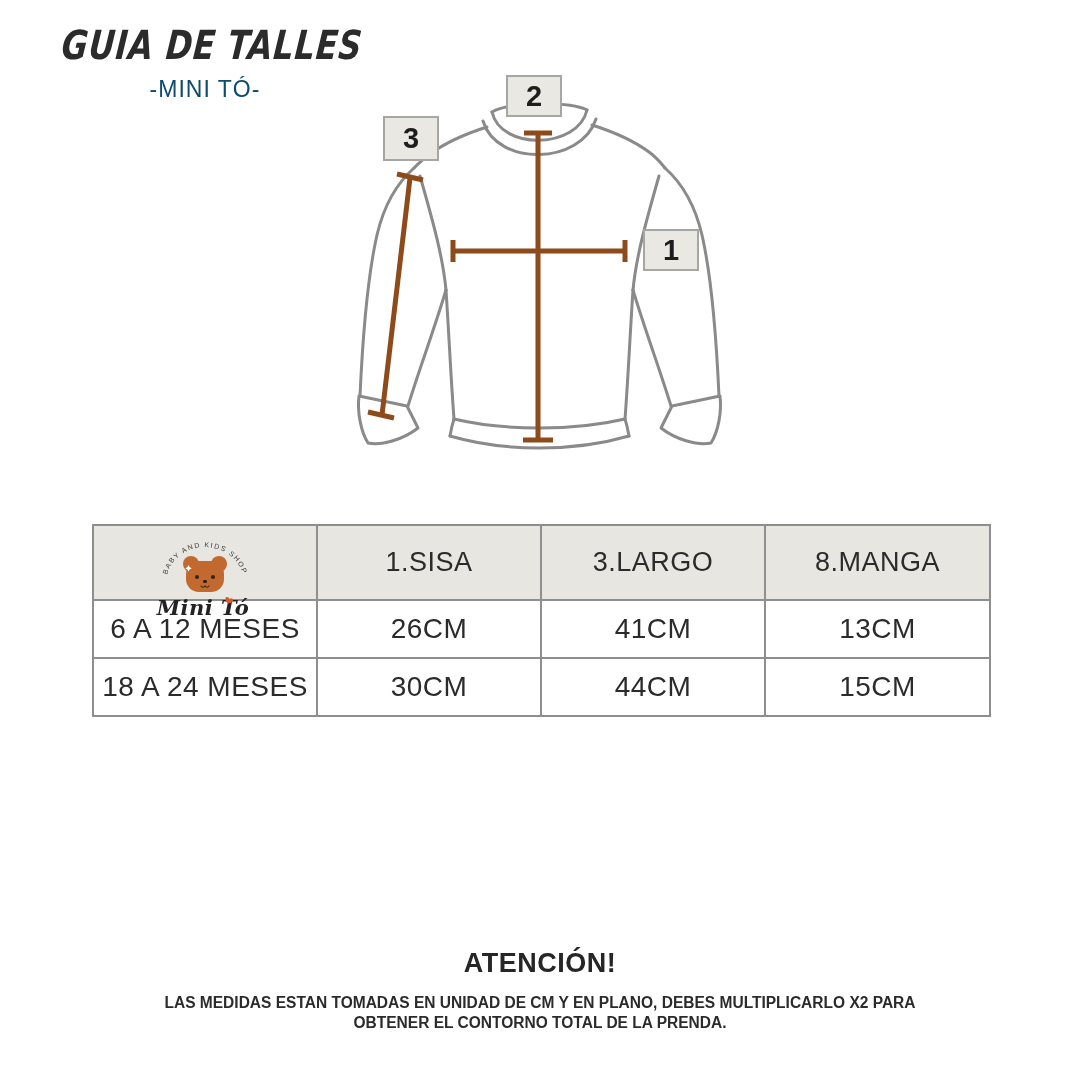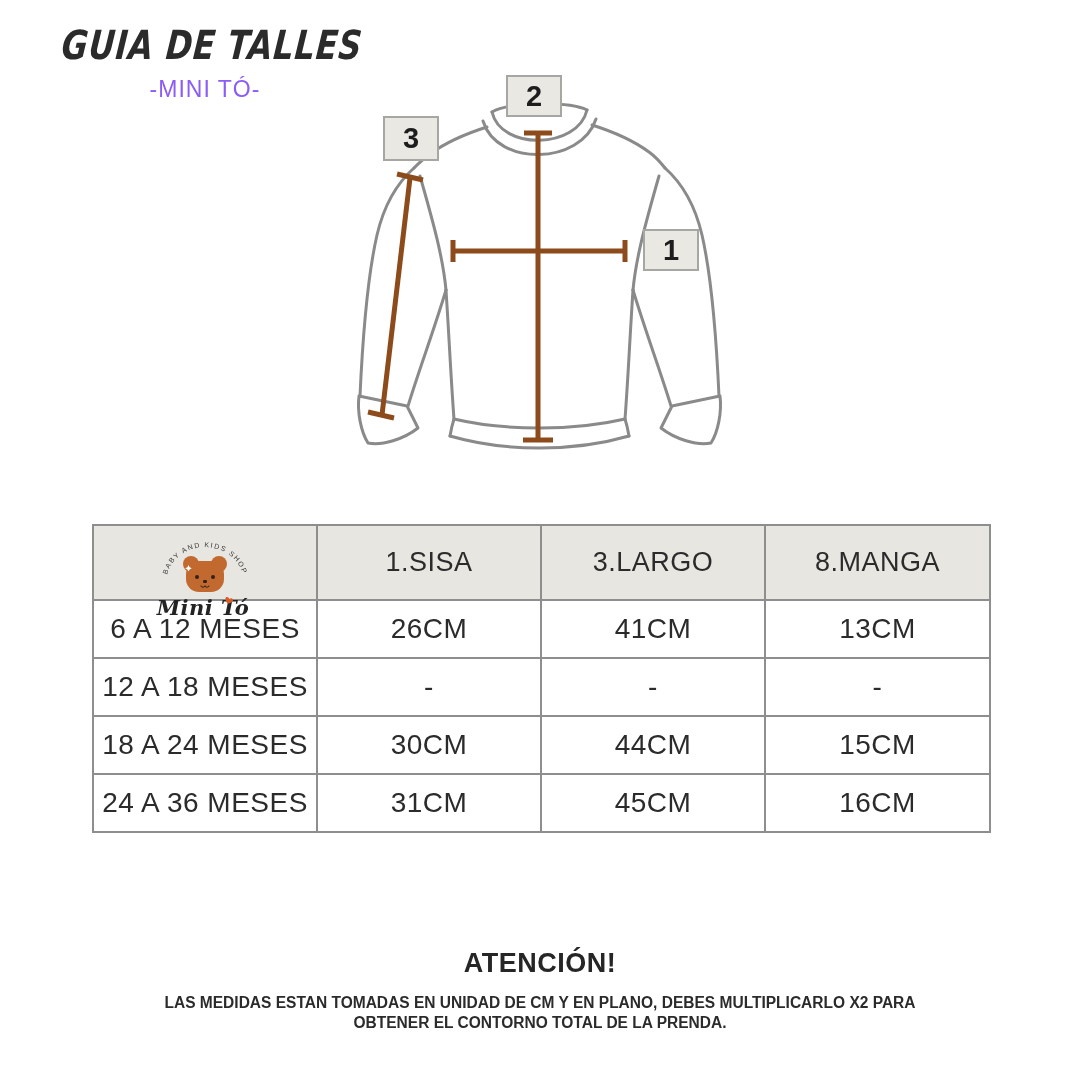--- a/index.html
+++ b/index.html
@@ -11,21 +11,21 @@
 
   
   .title-block{position:absolute;left:62px;top:22px;width:286px;text-align:center;}
   .main-title{
     font-family:"DejaVu Sans",sans-serif;font-style:italic;font-weight:600;
     font-size:40px;color:#2b2b2b;white-space:nowrap;
     transform:scaleX(0.80) skewX(-6deg);transform-origin:center left;
     letter-spacing:1px;
   }
   .sub-title{
-    margin-top:8px;font-size:23px;color:#8b5cf6;letter-spacing:1px;font-weight:400;
+    margin-top:8px;font-size:23px;color:#0c4a6e;letter-spacing:1px;font-weight:400;
   }
 
   
   .sweater-svg{position:absolute;left:340px;top:70px;width:420px;height:410px;}
   .garment{fill:none;stroke:#8a8a8a;stroke-width:3;stroke-linecap:round;stroke-linejoin:round;}
   .garment-filled{fill:#ffffff;stroke:#8a8a8a;stroke-width:3;stroke-linejoin:round;}
   .measure{fill:none;stroke:#8d4a1b;stroke-width:5;stroke-linecap:butt;}
 
   .marker{
     position:absolute;background:#eae8e3;border:2px solid #a6a6a3;
@@ -165,36 +165,24 @@
       <th>3.LARGO</th>
       <th>8.MANGA</th>
     </tr>
     <tr>
       <td>6 A 12 MESES</td>
       <td>26CM</td>
       <td>41CM</td>
       <td>13CM</td>
     </tr>
     <tr>
-      <td>12 A 18 MESES</td>
-      <td>-</td>
-      <td>-</td>
-      <td>-</td>
-    </tr>
-    <tr>
       <td>18 A 24 MESES</td>
       <td>30CM</td>
       <td>44CM</td>
       <td>15CM</td>
-    </tr>
-    <tr>
-      <td>24 A 36 MESES</td>
-      <td>31CM</td>
-      <td>45CM</td>
-      <td>16CM</td>
     </tr>
   </tbody>
     </table>
 
   <div class="attention">ATENCIÓN!</div>
   <div class="note">
     <div>LAS MEDIDAS ESTAN TOMADAS EN UNIDAD DE  CM Y EN PLANO, DEBES MULTIPLICARLO X2 PARA</div>
     <div>OBTENER EL CONTORNO TOTAL DE LA PRENDA.</div>
   </div>
 

